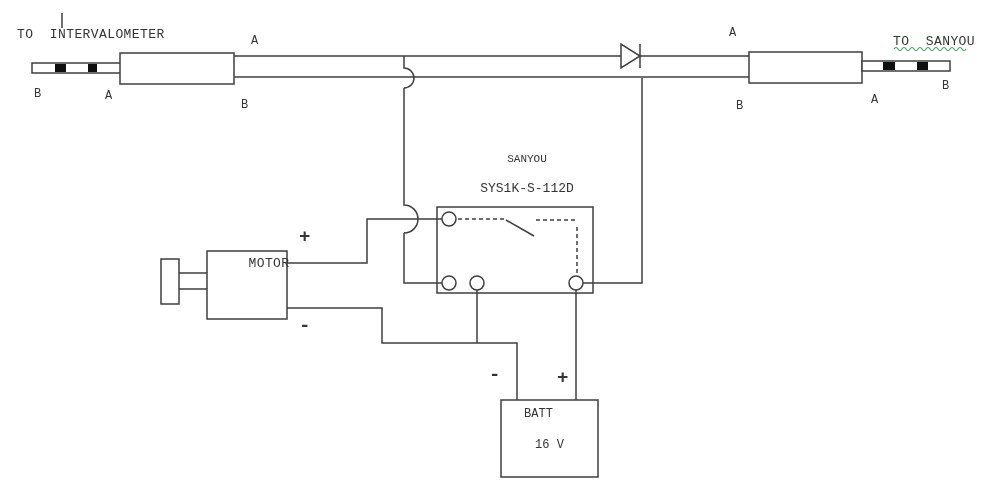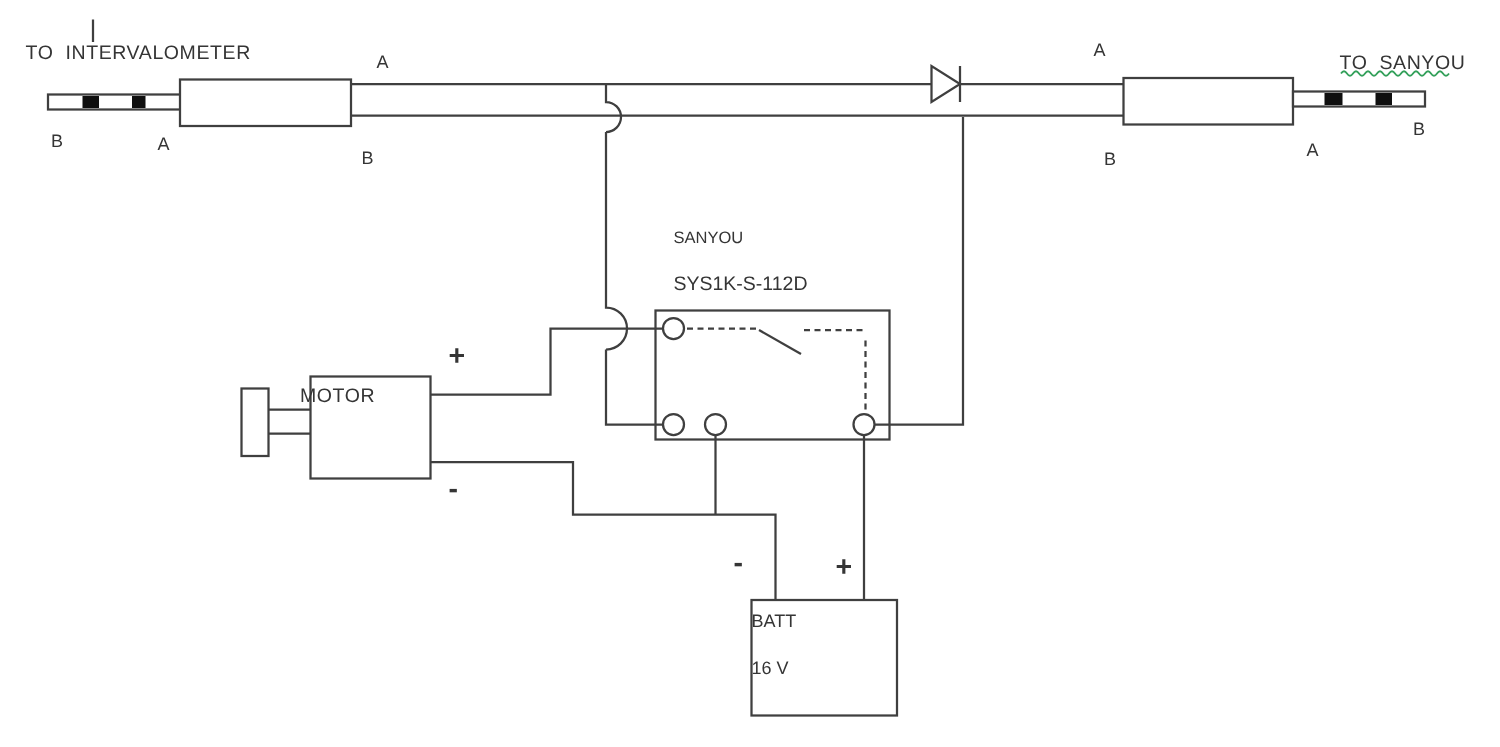--- a/index.html
+++ b/index.html
@@ -11,24 +11,24 @@
     font-family:"Liberation Sans", sans-serif; overflow:hidden;
   }
   .stage svg{position:absolute;left:0;top:0;}
   .w{fill:none;stroke:var(--line);stroke-width:1.5;}
   .dash{stroke-dasharray:4 3;}
   .box{fill:#ffffff;stroke:var(--line);stroke-width:1.5;}
   .boxn{fill:none;stroke:var(--line);stroke-width:1.5;}
   .band{fill:var(--band);stroke:none;}
   .node{fill:#ffffff;stroke:var(--line);stroke-width:1.5;}
   .squig{fill:none;stroke:var(--squiggle);stroke-width:1.2;}
-  .lbl{position:absolute;color:var(--text);font-size:12px;line-height:1;white-space:pre;}
+  .lbl{position:absolute;color:var(--text);font-size:12px;line-height:1;white-space:pre;font-family:Liberation Mono, monospace;}
   .cap{font-size:13px;letter-spacing:0.4px;}
   .sign{font-size:19px;font-weight:bold;}
-  .ctr{text-align:left;}
+  .ctr{text-align:center;}
 </style>
 </head>
 <body>
 
 <div class="stage">
 
   <svg width="1000" height="498" viewBox="0 0 1000 498">
 
     <path class="w" stroke-width="2" d="M62,13 V28"></path>
 
@@ -91,21 +91,21 @@
   <div class="lbl" style="left:34px;top:88px;">B</div>
   <div class="lbl" style="left:105px;top:90px;">A</div>
   <div class="lbl" style="left:251px;top:35px;">A</div>
   <div class="lbl" style="left:241px;top:99px;">B</div>
 
   <div class="lbl" style="left:729px;top:27px;">A</div>
   <div class="lbl" style="left:736px;top:100px;">B</div>
   <div class="lbl" style="left:871px;top:94px;">A</div>
   <div class="lbl" style="left:942px;top:80px;">B</div>
 
-  <div class="lbl cap ctr" style="left:190px;top:257px;width:80px;padding-left:10px;">MOTOR</div>
+  <div class="lbl cap ctr" style="left:219px;top:257px;width:80px;padding-left:10px;">MOTOR</div>
   <div class="lbl sign" style="left:299px;top:228px;">+</div>
   <div class="lbl sign" style="left:299px;top:317px;">-</div>
 
   <div class="lbl ctr" style="left:449px;top:154px;width:156px;font-size:11px;">SANYOU</div>
   <div class="lbl ctr" style="left:449px;top:182px;width:156px;font-size:13px;">SYS1K-S-112D</div>
 
   <div class="lbl ctr" style="left:501px;top:408px;width:75px;">BATT</div>
   <div class="lbl ctr" style="left:501px;top:439px;width:97px;">16 V</div>
   <div class="lbl sign" style="left:489px;top:366px;">-</div>
   <div class="lbl sign" style="left:557px;top:369px;">+</div>

